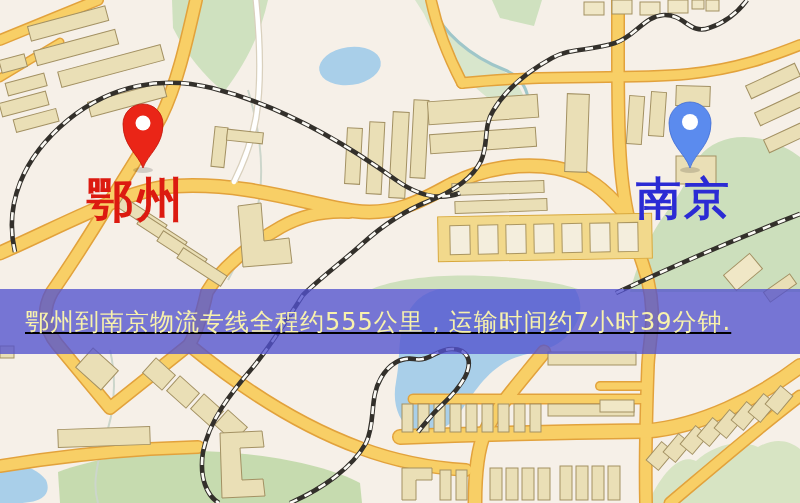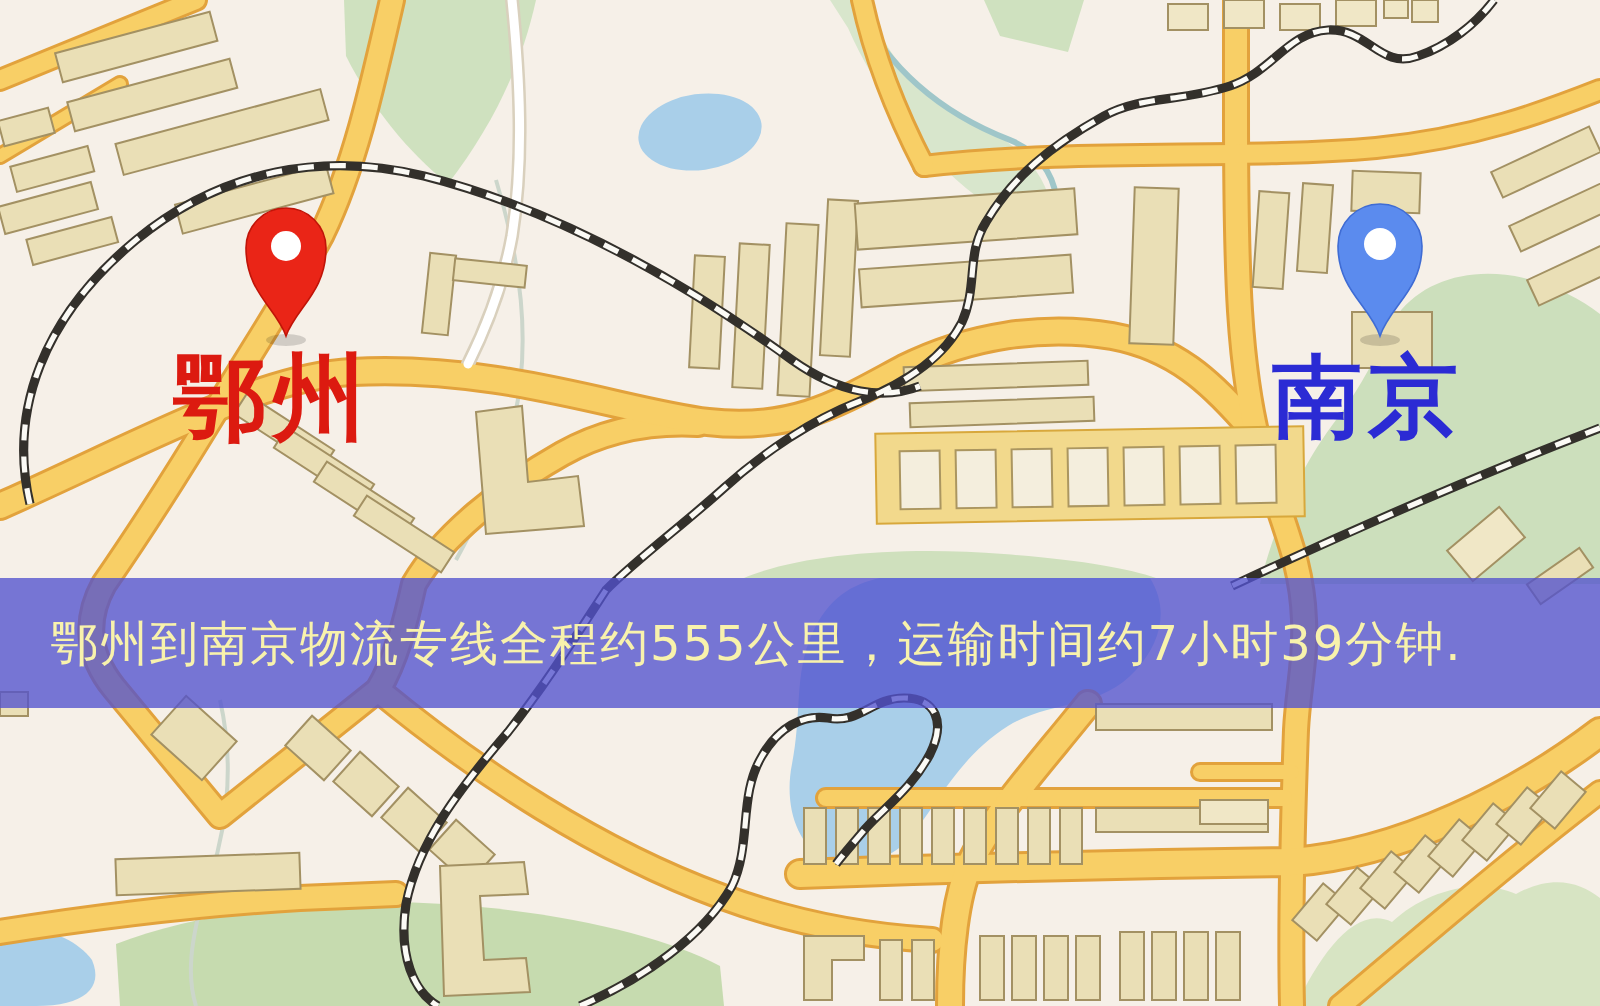--- a/index.html
+++ b/index.html
@@ -223,17 +223,17 @@
     <g transform="translate(690,168)">
       <ellipse cx="0" cy="2" rx="10" ry="3" fill="rgba(0,0,0,0.15)"></ellipse>
       <path class="pin-body" d="M0,0 C-5,-15 -21,-23 -21,-45 A21,21 0 1 1 21,-45 C21,-23 5,-15 0,0 Z" fill="#5b8bee" stroke="#3f6cd4" stroke-width="0.8"></path>
       <circle cx="0" cy="-46" r="8" fill="#ffffff"></circle>
     </g>
   </svg>
 
   <div class="city-label label-dest" style="color: rgb(43, 43, 212);">南京</div>
   <div class="city-label label-origin" style="color: rgb(220, 26, 16);">鄂州</div>
 
-  <div class="banner" style="background: rgba(82, 82, 206, 0.78);">
+  <div class="banner" style="background: rgba(82, 82, 206, 0.78); text-decoration: underline;">
     <span style="color: rgb(248, 242, 172);">鄂州到南京物流专线全程约555公里，运输时间约7小时39分钟.</span>
   </div>
 
 </div>
 
 </body></html>

